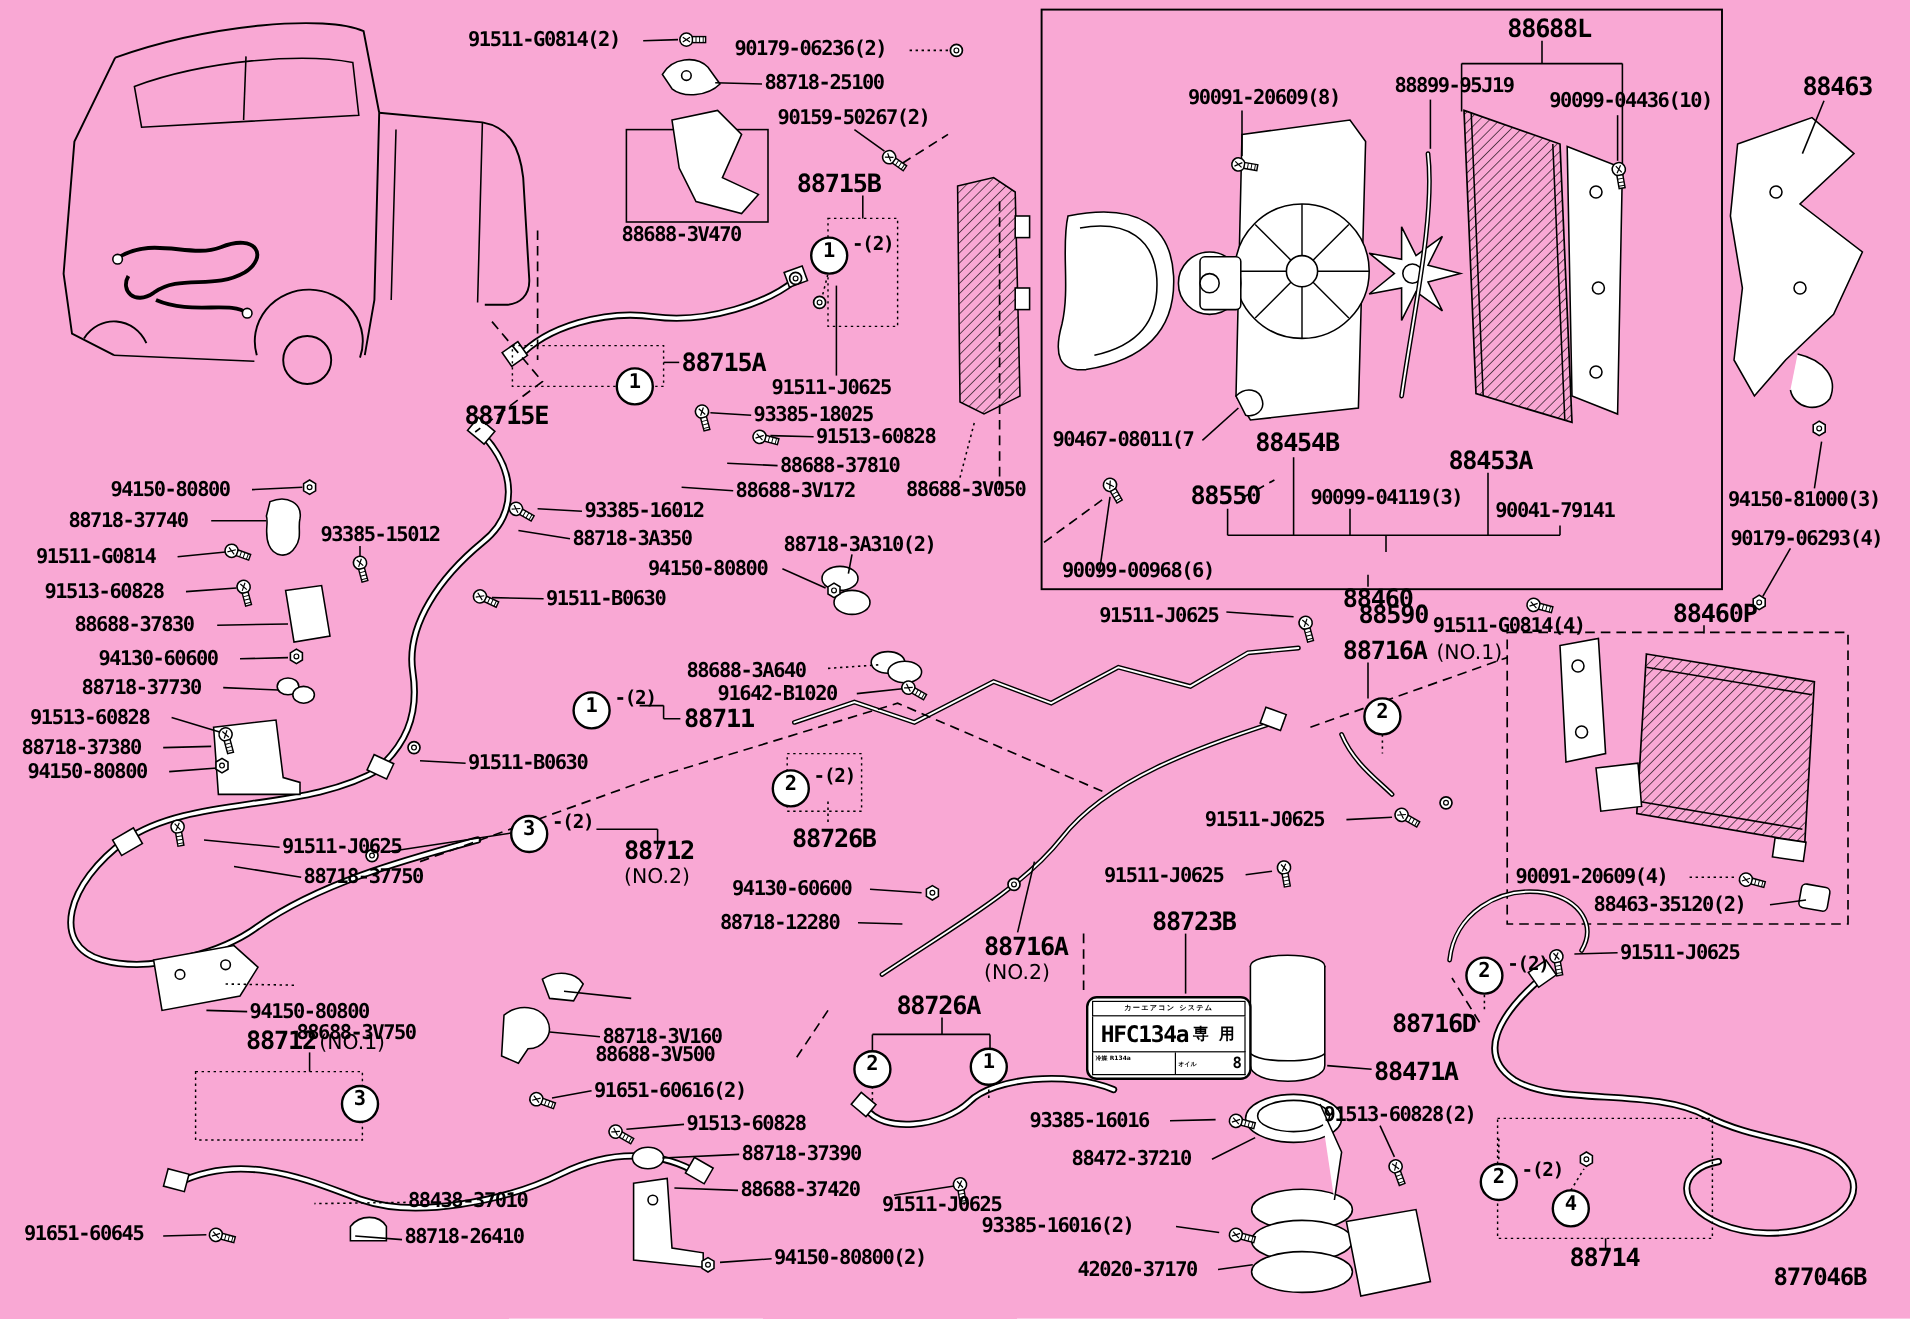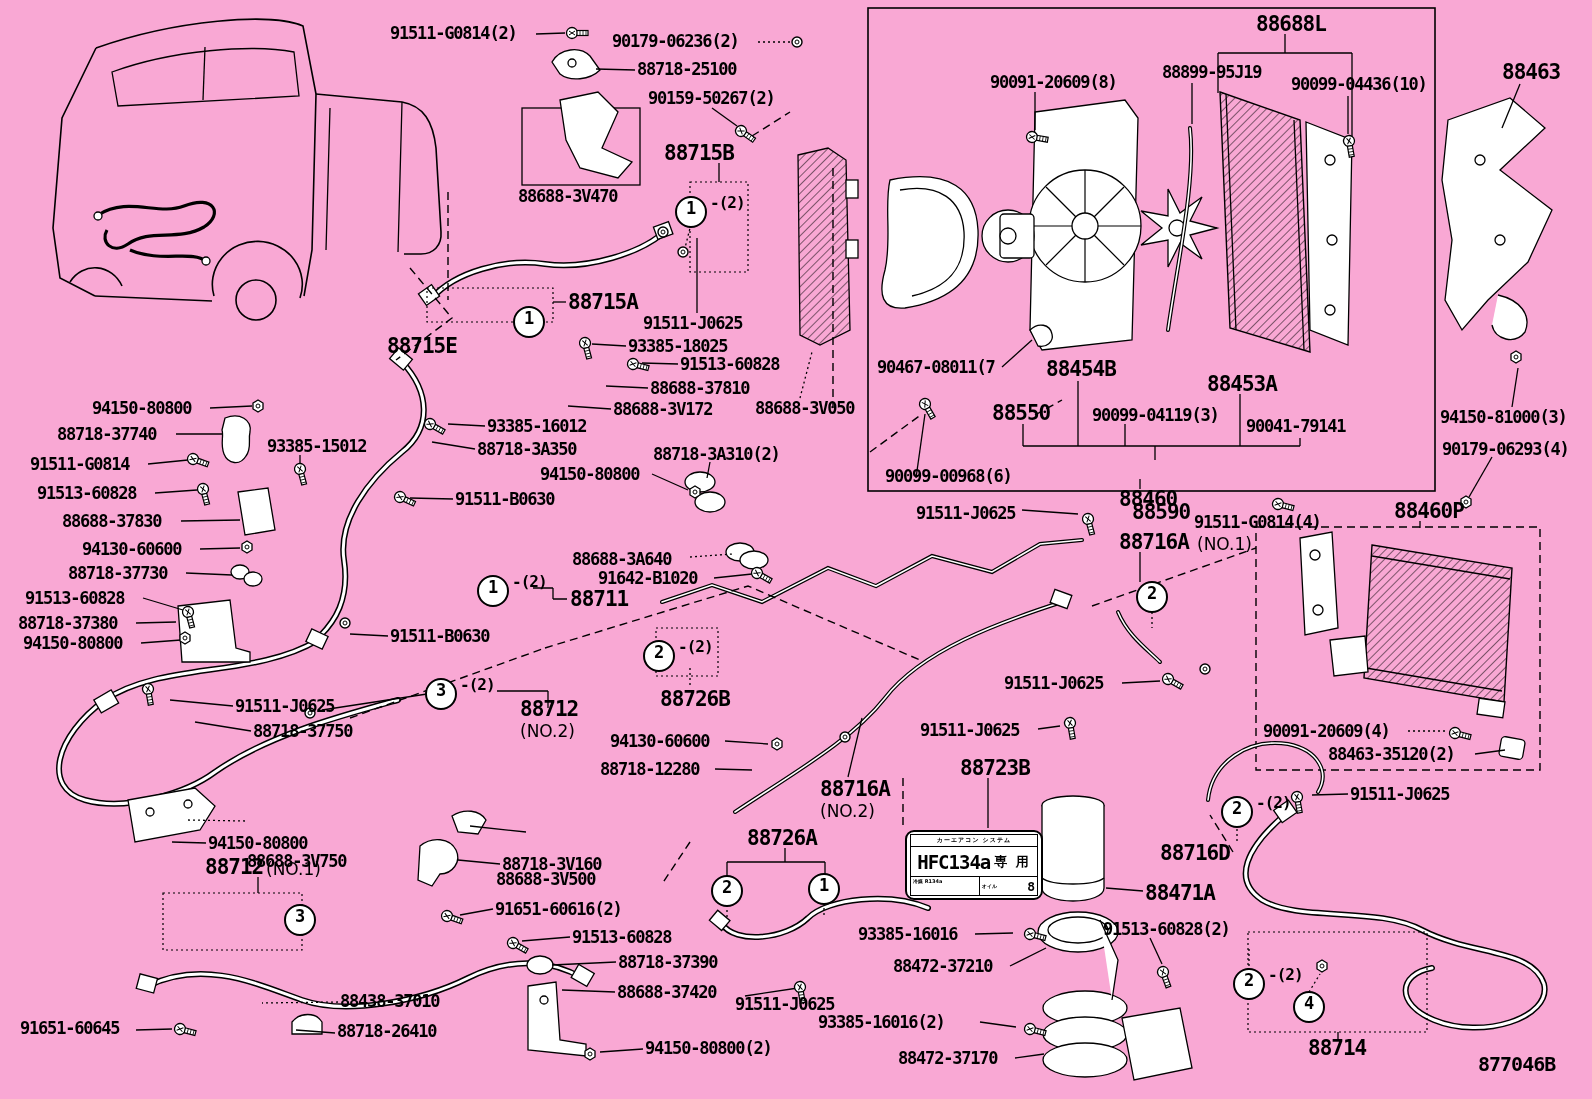--- a/index.html
+++ b/index.html
@@ -489,21 +489,21 @@
       <div class="plabel" style="left: 618px; top: 954px;">88718-37390</div>
       <div class="plabel" style="left: 617px; top: 984px;">88688-37420</div>
       <div class="plabel" style="left: 735px; top: 996px;">91511-J0625</div>
       <div class="plabel" style="left: 645px; top: 1040px;">94150-80800(2)</div>
       <div class="plabel" style="left: 340px; top: 993px;">88438-37010</div>
       <div class="plabel" style="left: 337px; top: 1023px;">88718-26410</div>
       <div class="plabel" style="left: 20px; top: 1020px;">91651-60645</div>
       <div class="plabel" style="left: 858px; top: 926px;">93385-16016</div>
       <div class="plabel" style="left: 893px; top: 958px;">88472-37210</div>
       <div class="plabel" style="left: 818px; top: 1014px;">93385-16016(2)</div>
-      <div class="plabel" style="left: 898px; top: 1050px;">88472-37170</div>
+      <div class="plabel" style="left: 898px; top: 1050px;">42020-37170</div>
       <div class="plabel l" style="left: 960px; top: 758px;">88723B</div>
       <div class="plabel l" style="left: 1160px; top: 843px;">88716D</div>
       <div class="plabel l" style="left: 1145px; top: 883px;">88471A</div>
       <div class="plabel" style="left: 1103px; top: 921px;">91513-60828(2)</div>
       <div class="plabel l" style="left: 1308px; top: 1038px;">88714</div>
     </div>
 <div id="callouts">
       <div class="callout" style="left: 675px; top: 193px;"><span class="c">1</span><span class="sfx">-(2)</span></div>
       <div class="callout" style="left: 513px; top: 306px;"><span class="c">1</span></div>
       <div class="callout" style="left: 477px; top: 572px;"><span class="c">1</span><span class="sfx">-(2)</span></div>

